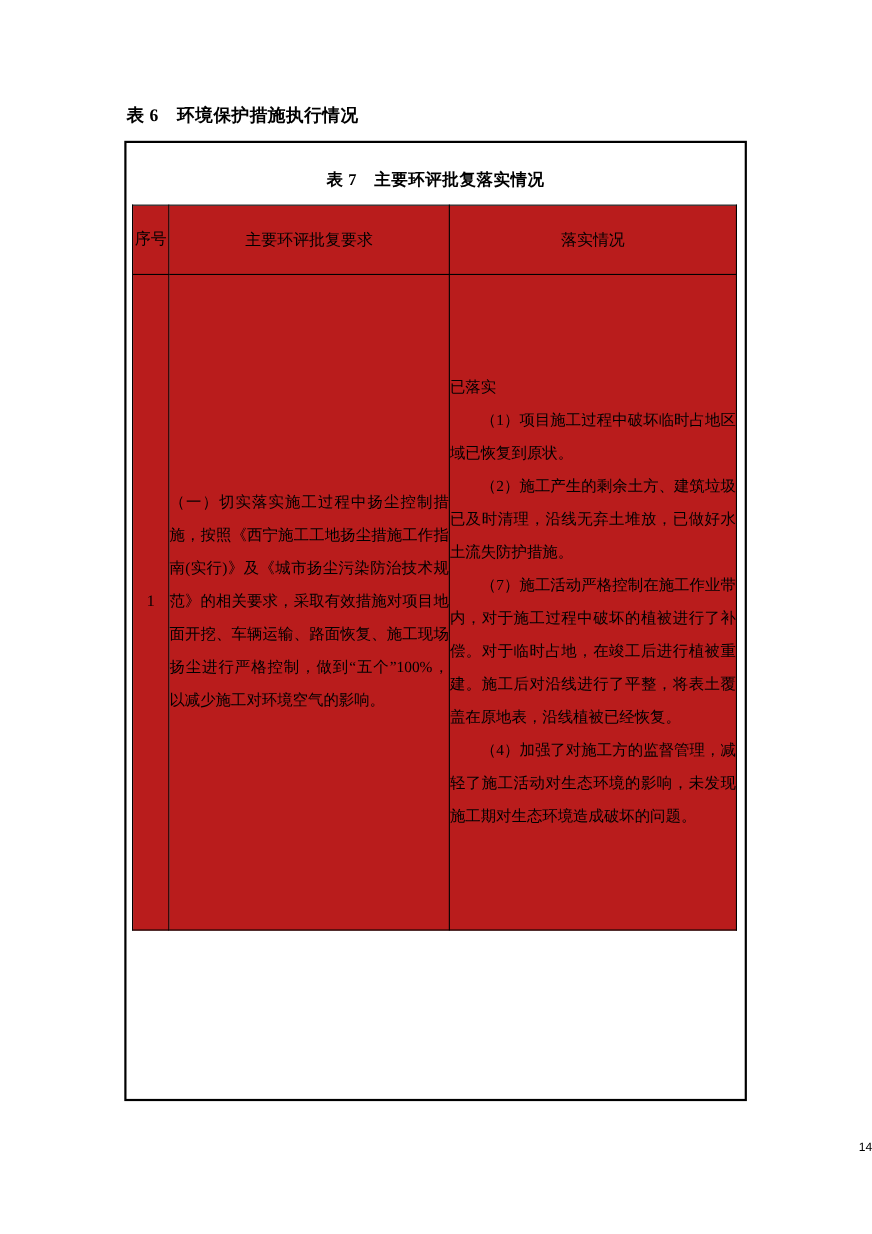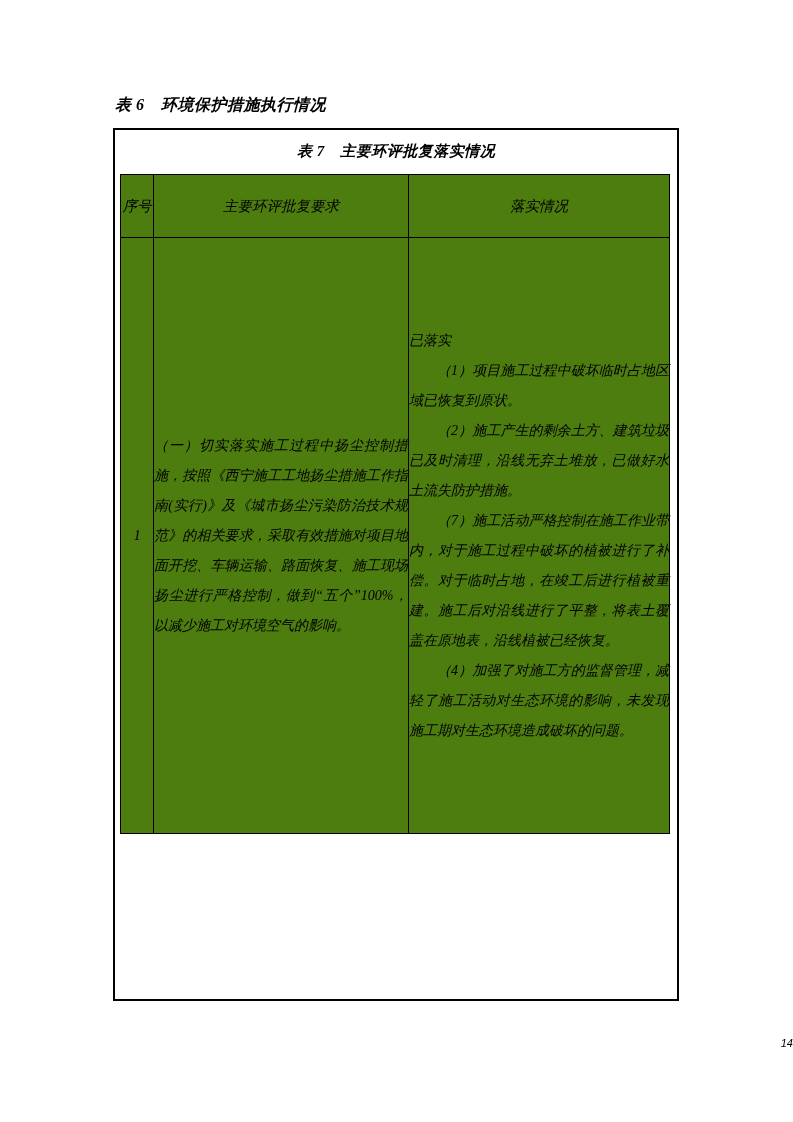--- a/index.html
+++ b/index.html
@@ -7,21 +7,20 @@
     width: 793px; height: 1122px;
     background: #ffffff;
     font-family: "Liberation Serif", "DejaVu Serif", serif;
     color: #000000;
   }
   .page {
     position: relative;
     width: 793px; height: 1122px;
     background: #ffffff;
     overflow: hidden;
-    font-style: italic;
   }
   .t6-title {
     position: absolute;
     left: 115px; top: 95px;
     font-size: 16px;
     font-weight: bold;
     letter-spacing: 0.5px;
     white-space: pre;
   }
   .content-box {
@@ -33,38 +32,38 @@
     background: #ffffff;
   }
   .intro {
     margin: 6px 7px 0 7px;
     font-size: 14px;
     line-height: 27px;
     text-align: justify;
     text-justify: inter-ideograph;
   }
   .t7-title {
-    margin-top: 12px;
+    margin-top: 24px;
     text-align: center;
     font-size: 15px;
     font-weight: bold;
     letter-spacing: 0.5px;
     white-space: pre;
   }
   table.t7 {
     border-collapse: collapse;
     table-layout: fixed;
     margin: 13px 0 0 5px;
     width: 549px;
   }
   table.t7 th, table.t7 td {
     border: 1px solid #000000;
     font-weight: normal;
     padding: 0;
-    background: #4d7c0f;
+    background: #b91c1c;
   }
   table.t7 thead th {
     height: 62px;
     font-size: 14.5px;
     text-align: center;
     vertical-align: middle;
   }
   th.col-index {
     line-height: 25px;
     padding: 0 8px;

